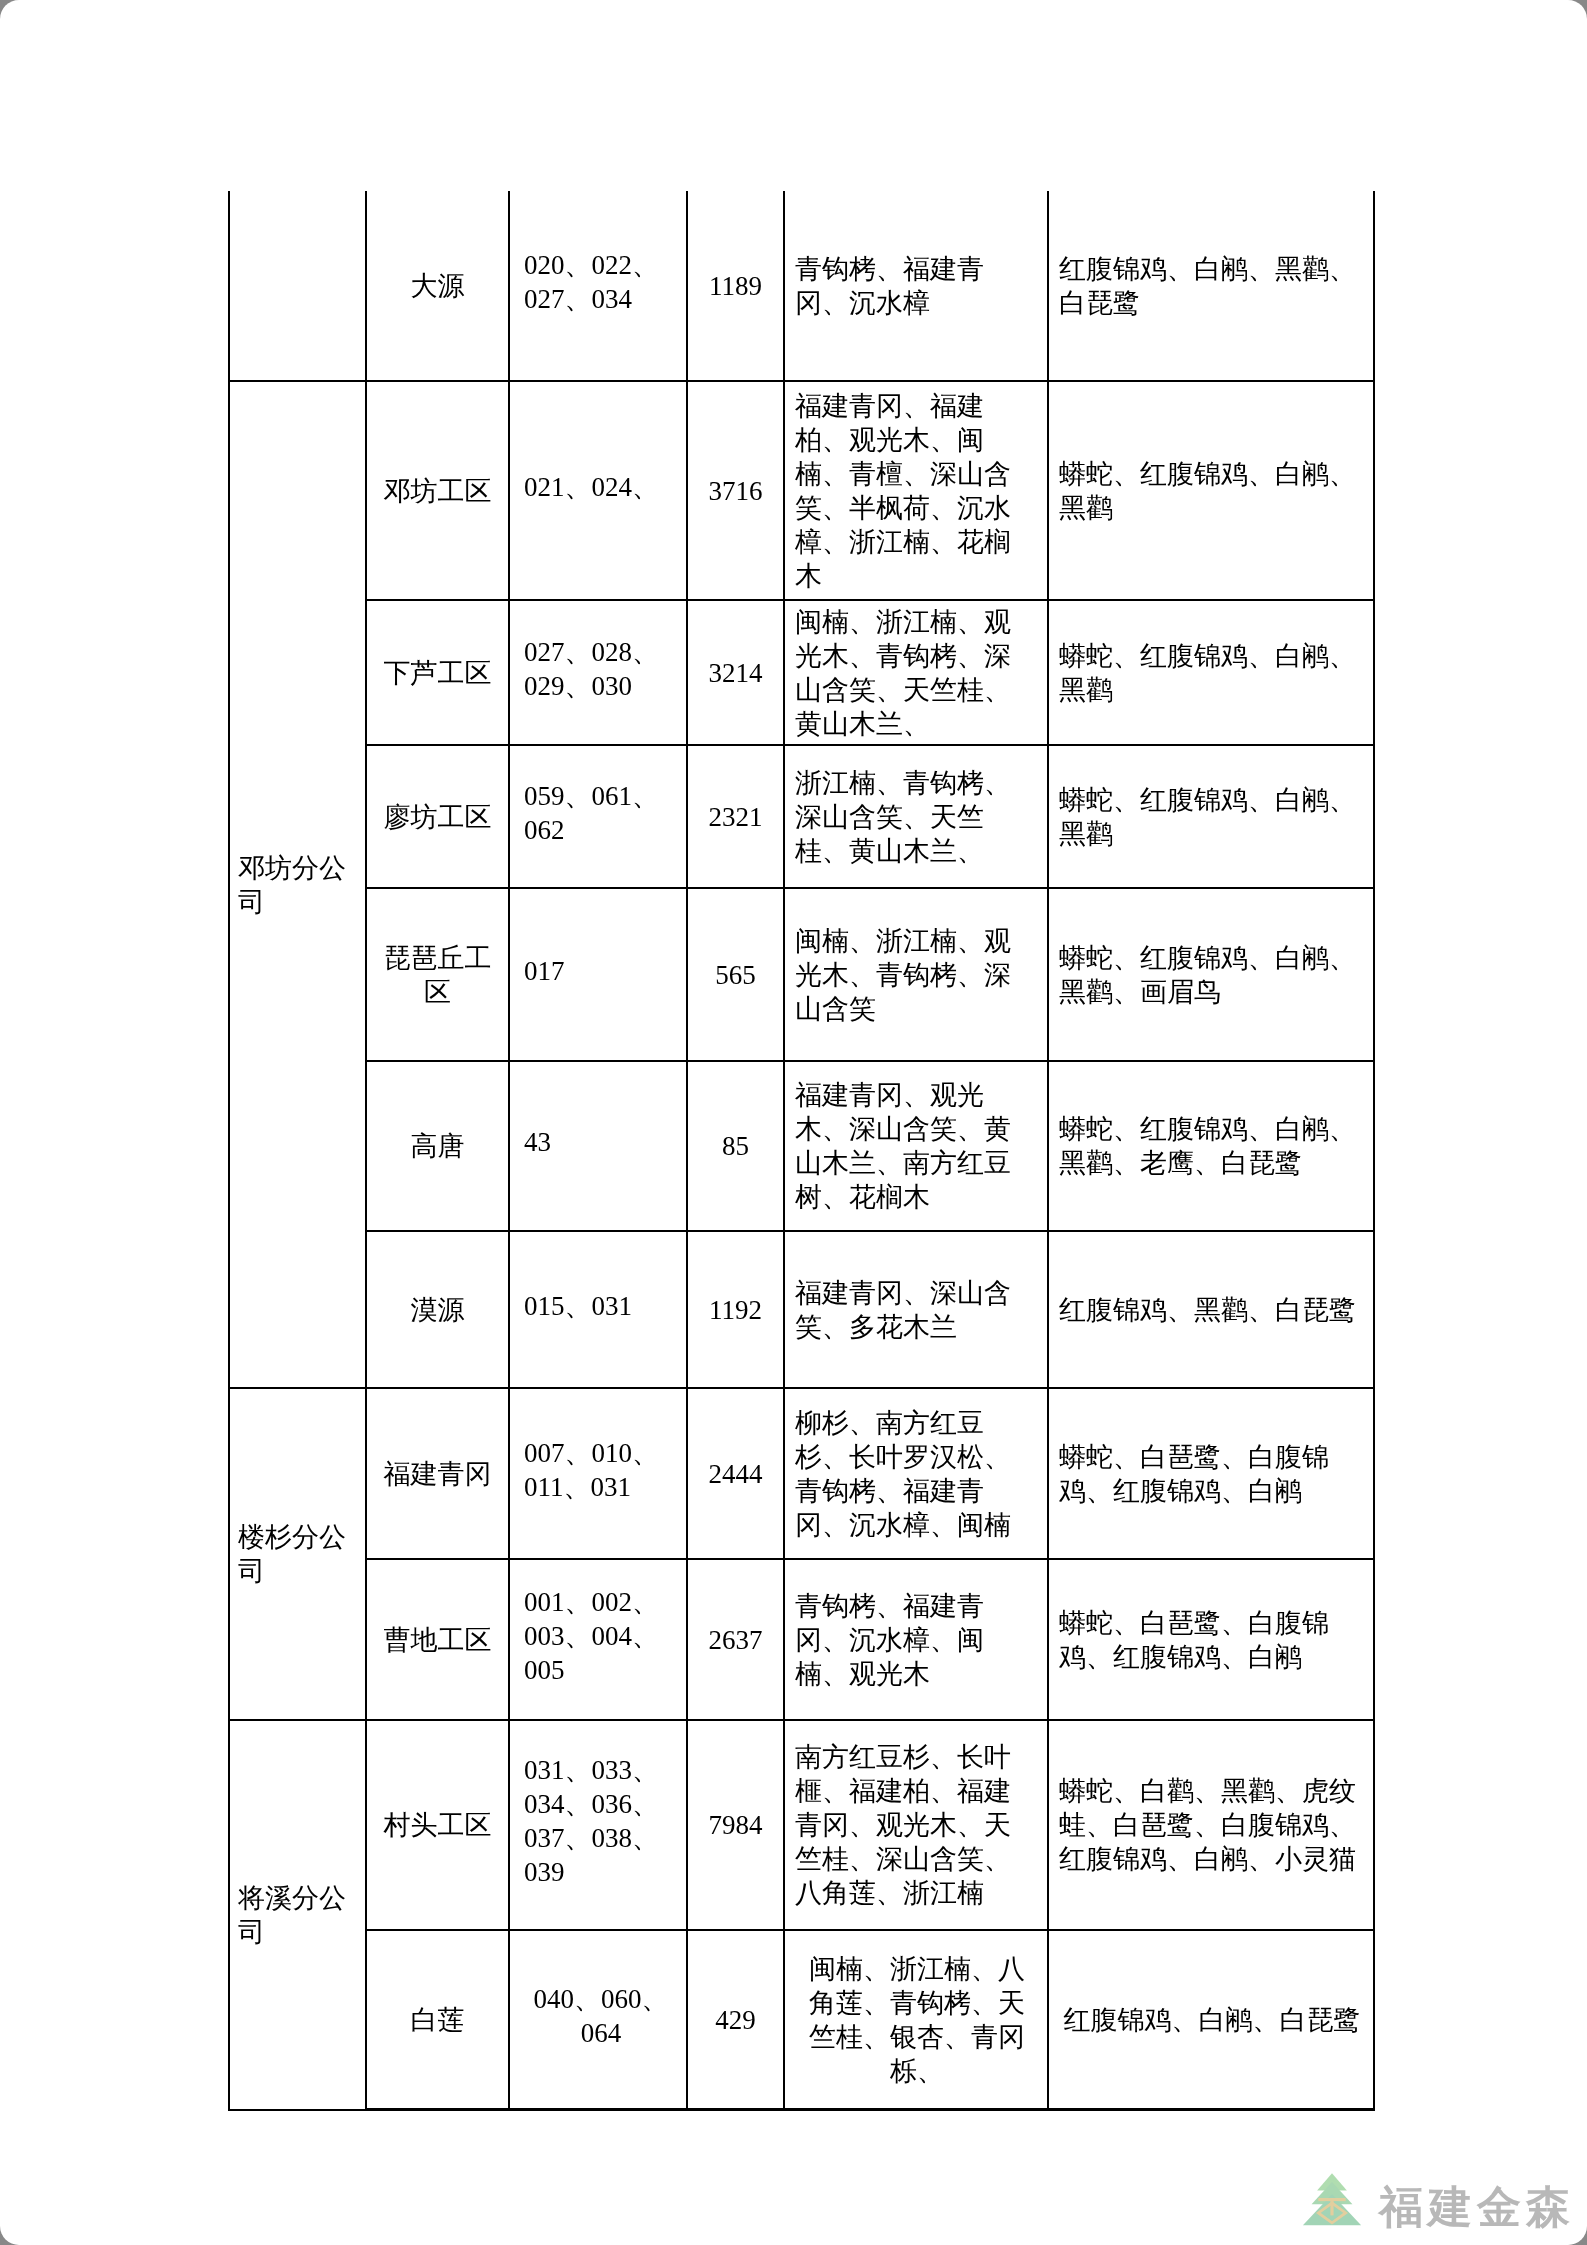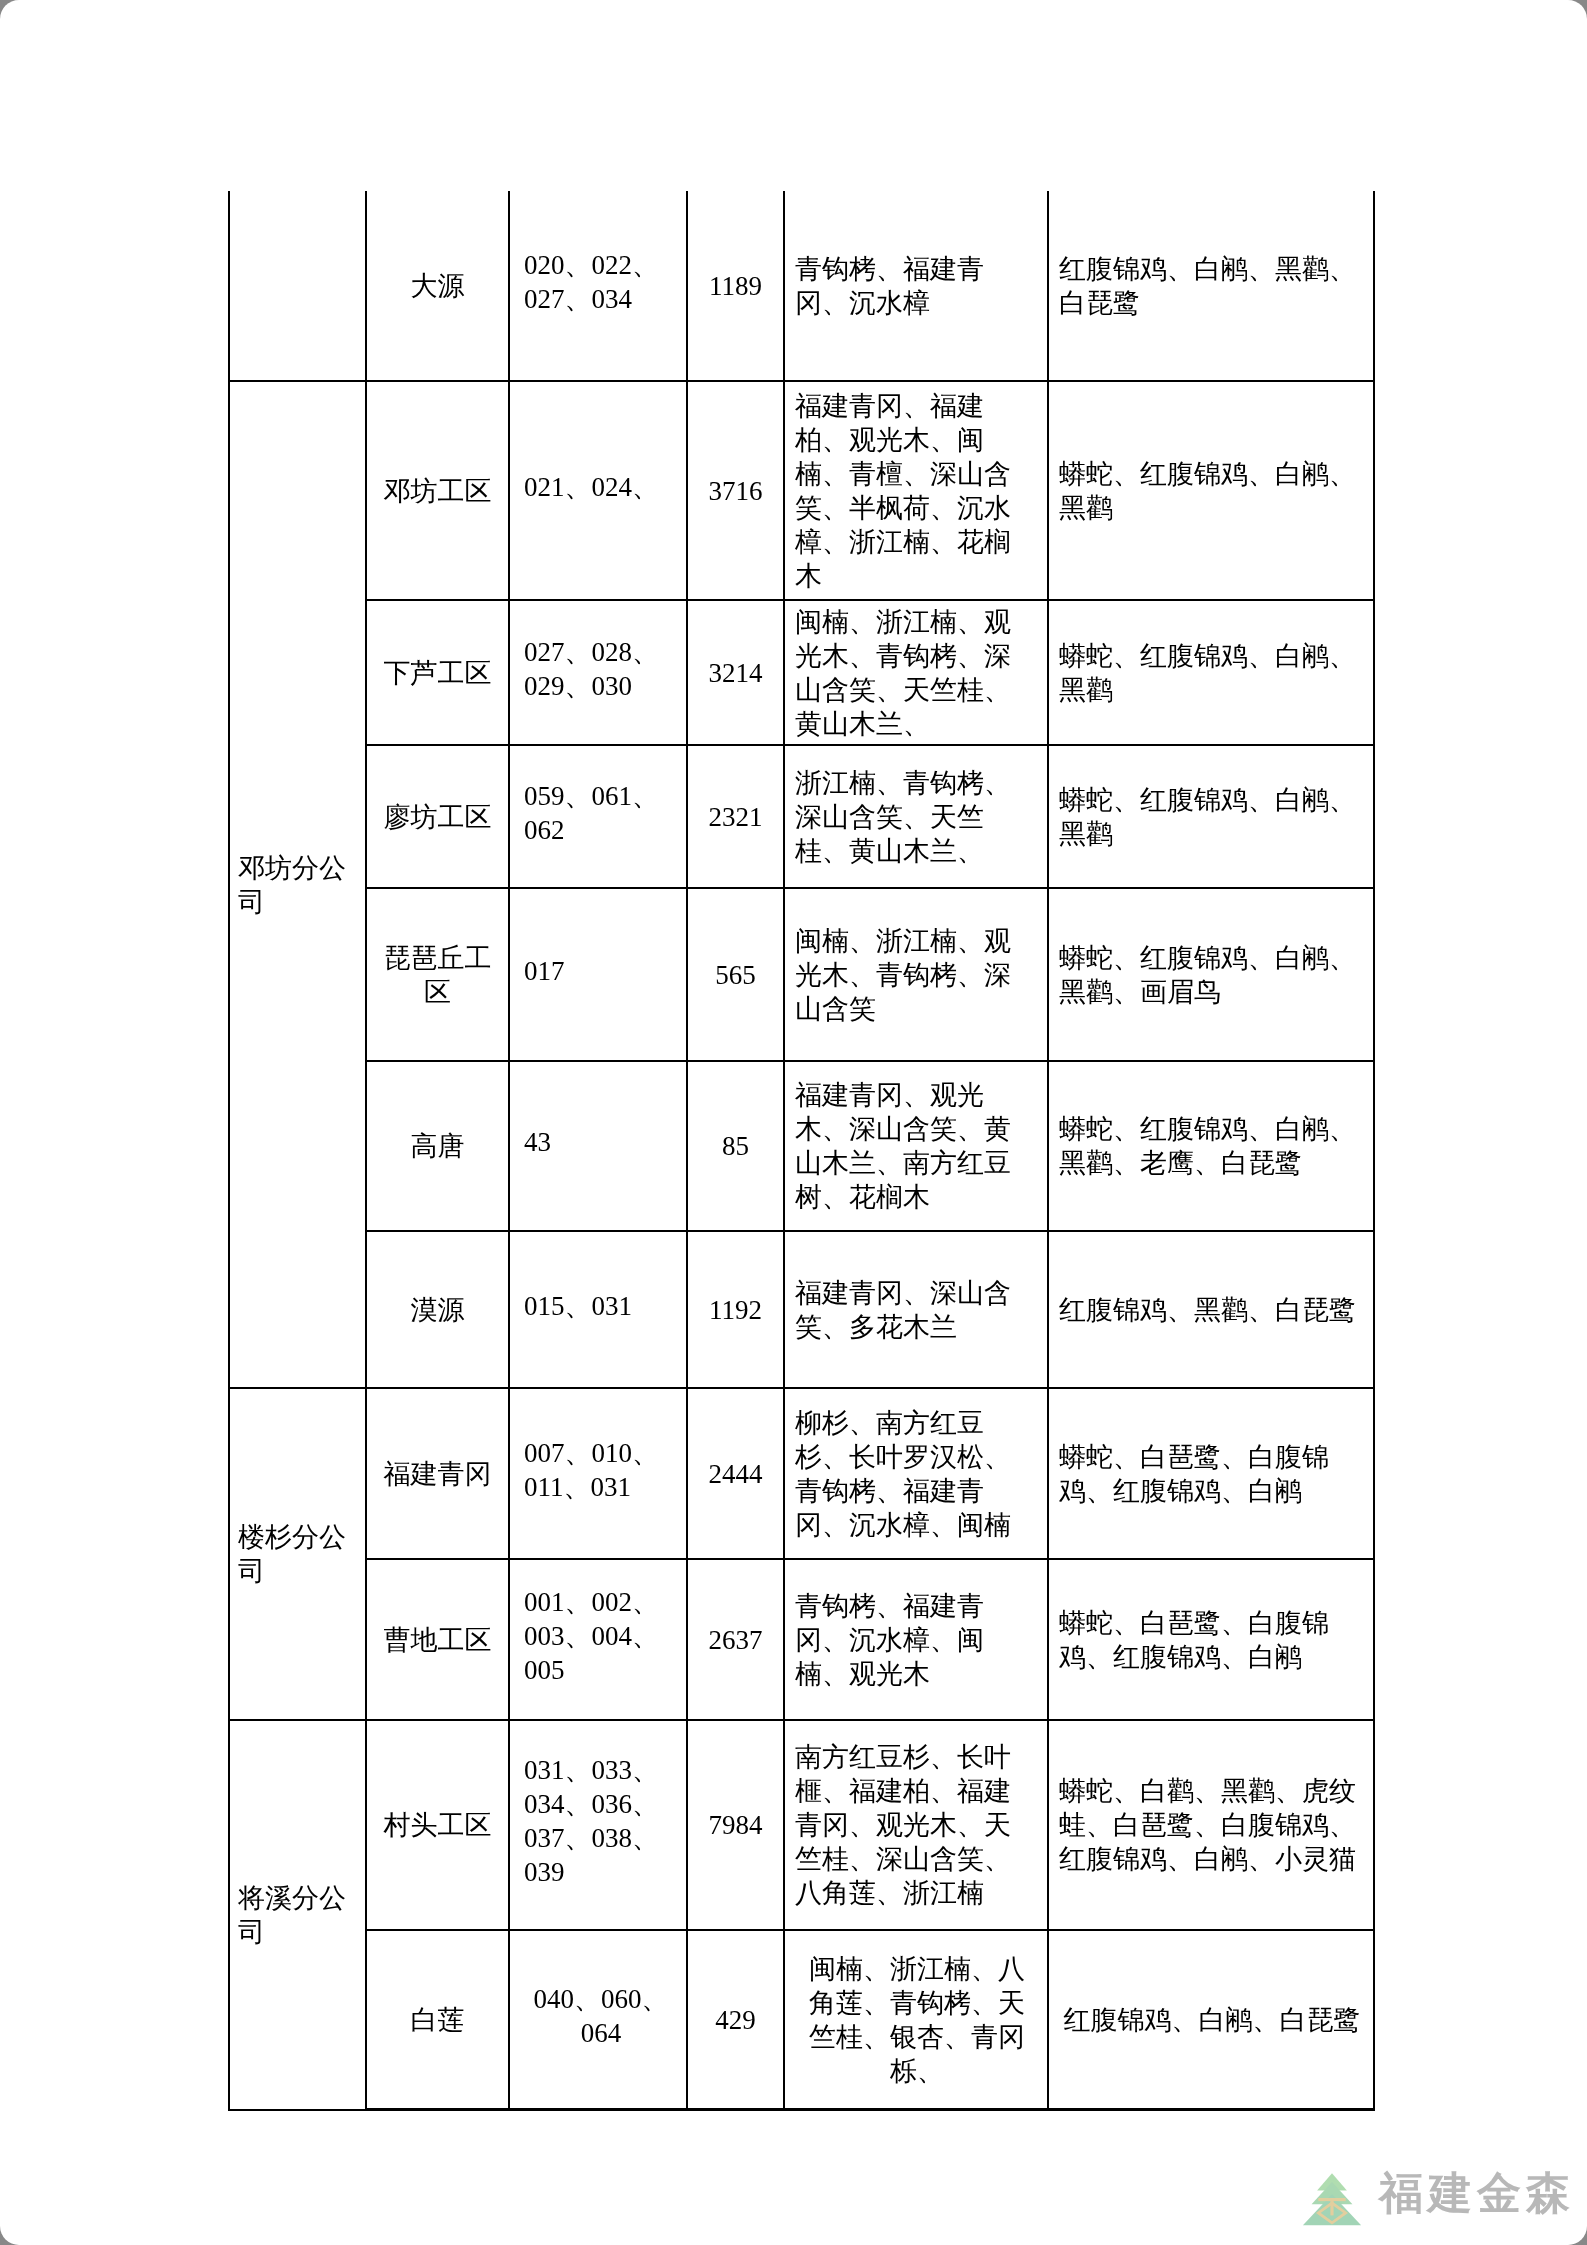--- a/index.html
+++ b/index.html
@@ -49,20 +49,21 @@
   tr.rh6 td{height:147px;}
   tr.rh7 td{height:161px;}
   tr.rh8 td{height:151px;}
   tr.rh9 td{height:200px;}
   tr.rh10 td{height:169px;}
 
   #logo{
     position:absolute;
     right:12px;bottom:10px;
     display:flex;
+    align-items:flex-end;
     opacity:0.8;
   }
   #logo .tree{width:62px;height:64px;margin-right:16px;}
   #logo .brand{
     font-family:"Liberation Sans","DejaVu Sans",sans-serif;
     font-weight:bold;
     font-size:44px;
     line-height:44px;
     letter-spacing:5px;
     color:#a7a7a7;

